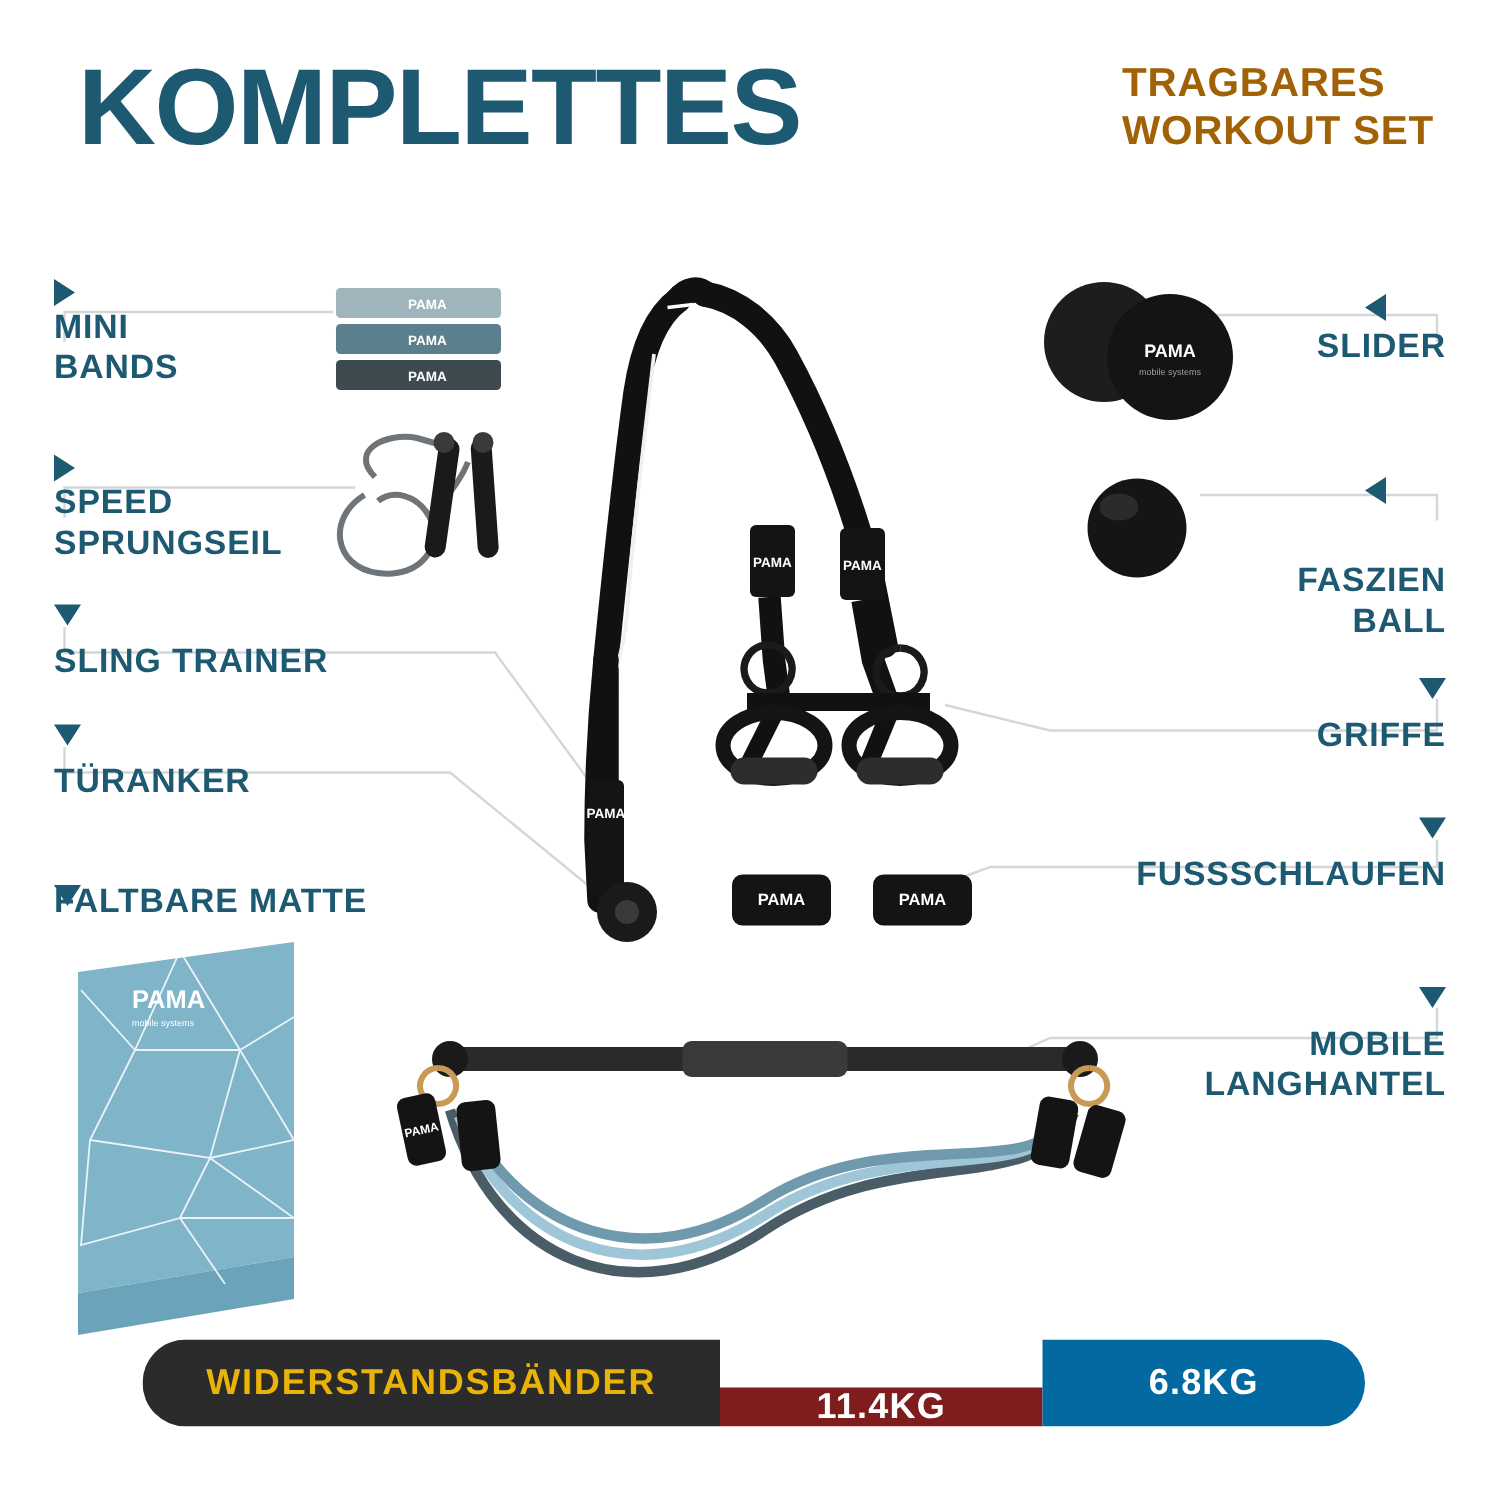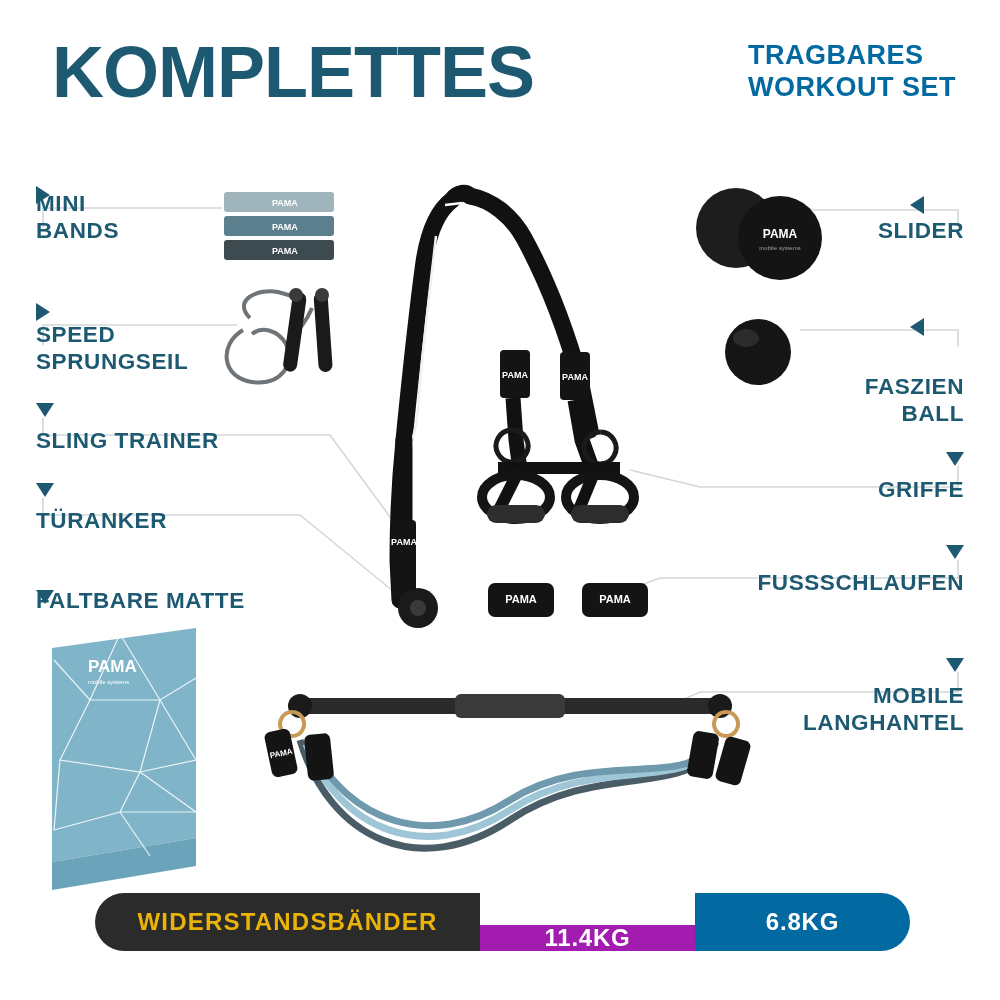--- a/index.html
+++ b/index.html
@@ -36,21 +36,21 @@
     line-height: 1;
     white-space: nowrap;
   }
   .title-sub {
     position: absolute;
     left: 748px;
     top: 40px;
     font-size: 27px;
     font-weight: bold;
     letter-spacing: 0.5px;
-    color: #0369a1;
+    color: #a16207;
     line-height: 1.18;
     text-transform: uppercase;
   }
 
   
   .label {
     position: absolute;
     font-size: 22.5px;
     font-weight: bold;
     letter-spacing: 0.6px;
@@ -108,21 +108,21 @@
   .bb-w {
     color: #ffffff;
     display: flex;
     align-items: center;
     justify-content: center;
     font-size: 24px;
     font-weight: bold;
     letter-spacing: 0.8px;
     flex: 1 1 0;
   }
-  .bb-w.w1 { background: #a21caf; margin-top: 32px; }
+  .bb-w.w1 { background: #7f1d1d; margin-top: 32px; }
   .bb-w.w2 { background: #0369a1; }
   .bb-w.w3 { background: #5aa8c4; }
 
   
   #art {
     position: absolute;
     left: 0; top: 0;
     width: 1000px;
     height: 1000px;
     pointer-events: none;
@@ -278,21 +278,21 @@
         <text class="logo-text" x="281" y="756" font-size="8" text-anchor="middle" transform="rotate(-12 281 753)">PAMA</text>
       </g>
       <g>
         <rect x="690" y="732" width="26" height="46" rx="6" fill="#141414" transform="rotate(10 703 755)"></rect>
         <rect x="720" y="738" width="26" height="46" rx="6" fill="#141414" transform="rotate(16 733 761)"></rect>
       </g>
     </g>
   </svg>
 
   <div class="tri right" style="left:36px; top:186px;"></div>
-  <div class="label" style="left:36px; top:191px;">MINI
+  <div class="label" style="left:36px; top:205px;">MINI
 BANDS</div>
 
   <div class="tri right" style="left:36px; top:303px;"></div>
   <div class="label" style="left:36px; top:322px;">SPEED
 SPRUNGSEIL</div>
 
   <div class="tri down" style="left:36px; top:403px;"></div>
   <div class="label" style="left:36px; top:428px;">SLING TRAINER</div>
 
   <div class="tri down" style="left:36px; top:483px;"></div>

